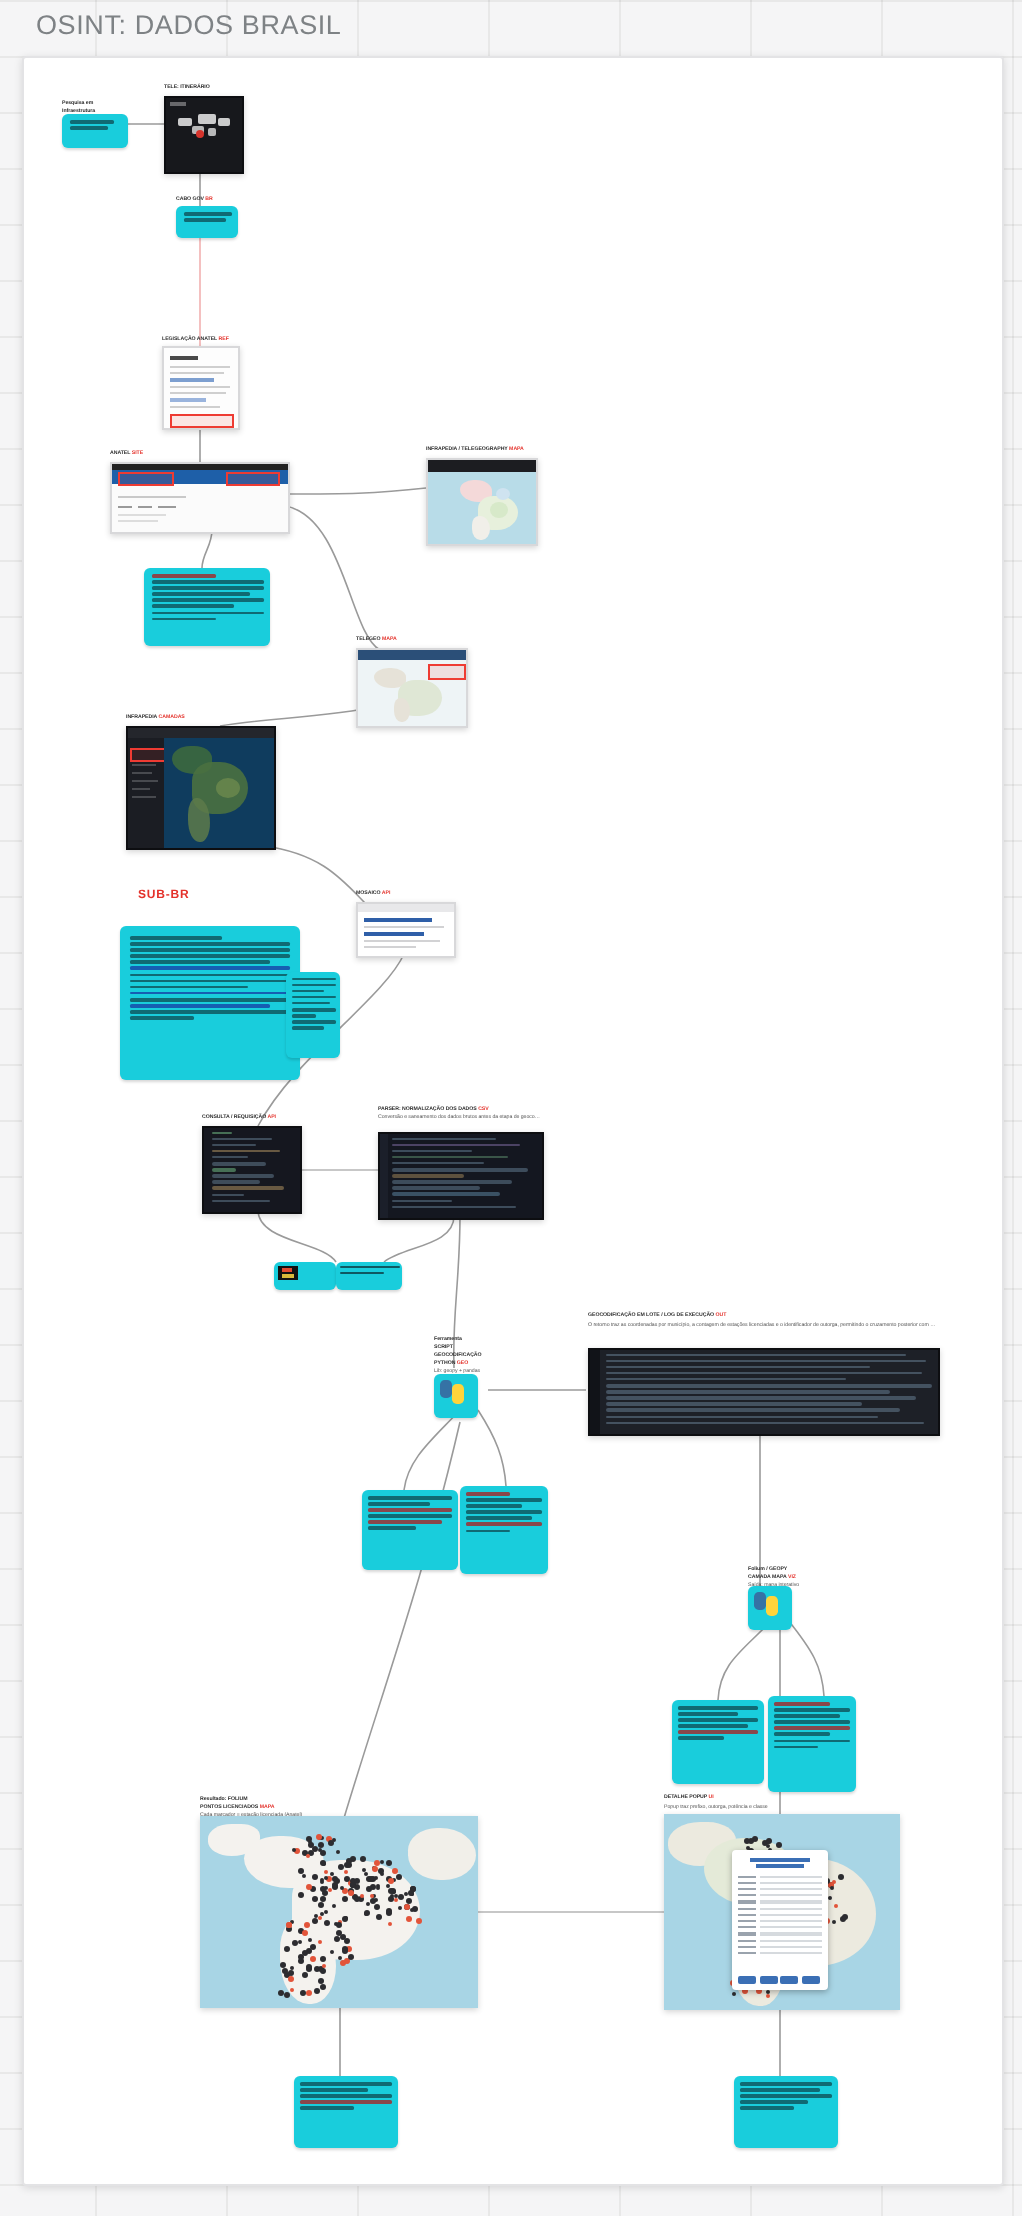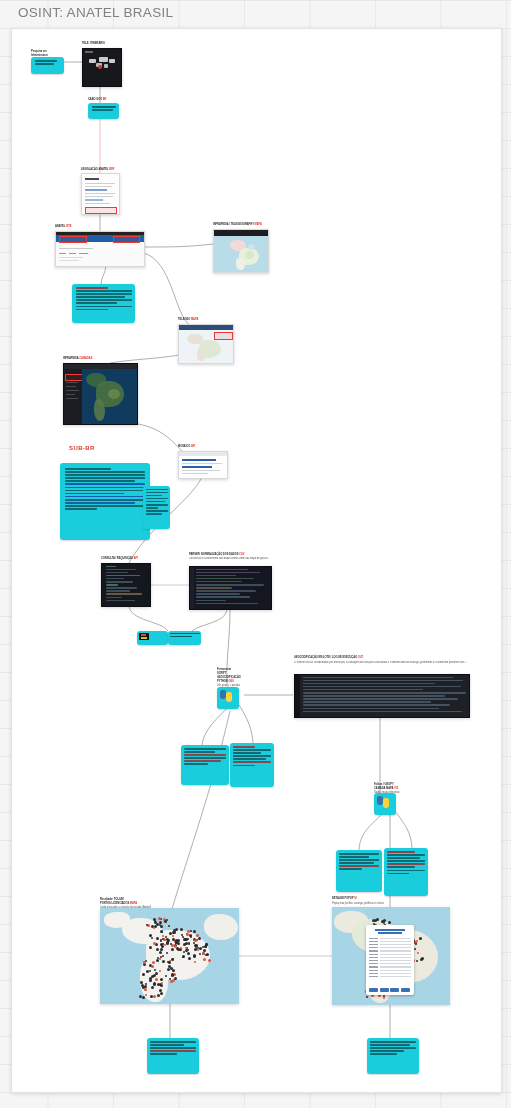--- a/index.html
+++ b/index.html
@@ -101,21 +101,21 @@
   svg.links .thin{stroke:#b4b4b4;stroke-width:.7;}
   svg.links .pink{stroke:#f0a5a5;stroke-width:.7;}
 </style>
 </head>
 <body>
 
 <div id="app">
 
   <div class="grid"></div>
 
-  <div class="board-title">OSINT: ANATEL BRASIL</div>
+  <div class="board-title">OSINT: DADOS BRASIL</div>
 
   <div class="canvas">
     <div class="canvas-inner" id="surface">
 
       <svg class="links" viewBox="0 0 489 1063">
         <line x1="45" y1="33" x2="70" y2="33"></line>
         <line x1="88" y1="56" x2="88" y2="74"></line>
         <line class="pink" x1="88" y1="84" x2="88" y2="144"></line>
         <line x1="88" y1="184" x2="88" y2="202"></line>
         <path d="M131,218 C160,218 175,218 201,215"></path>

